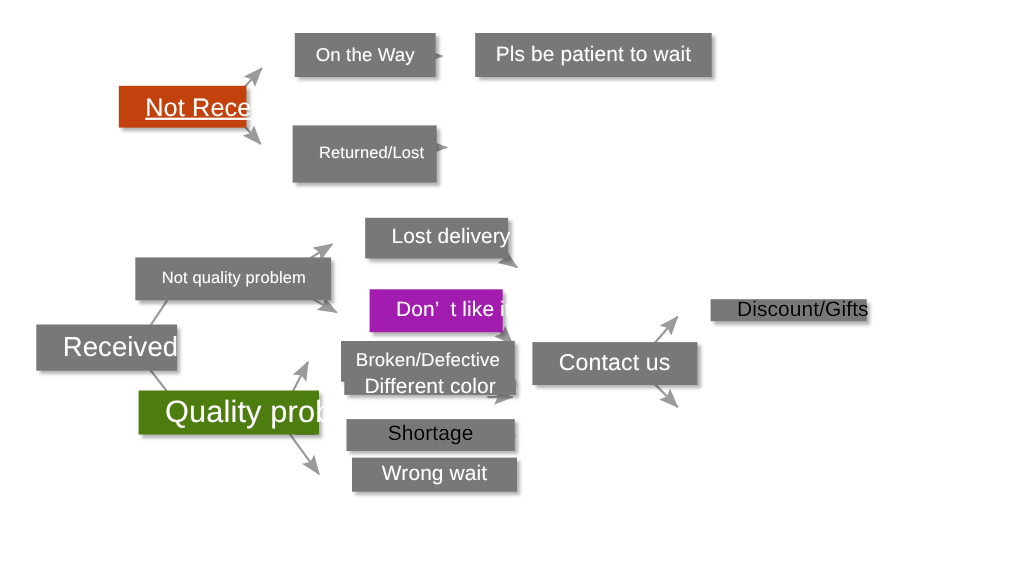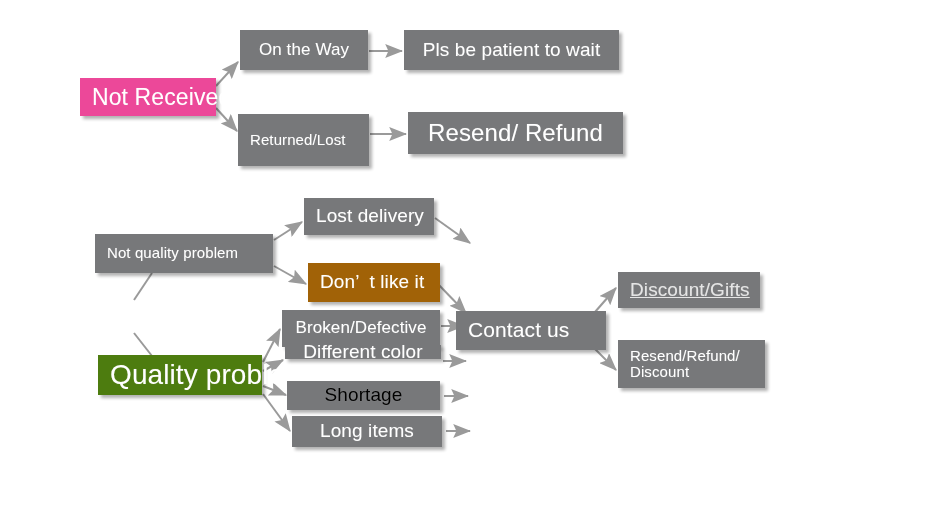--- a/index.html
+++ b/index.html
@@ -26,25 +26,26 @@
     pointer-events: none;
   }
   .node {
     position: absolute;
     box-sizing: border-box;
     background: #77787a;
     color: #ffffff;
     display: flex;
     align-items: center;
     line-height: 1.08;
-    padding: 0 12px;
+    padding: 0 24px;
     box-shadow: 3px 3px 3px rgba(0,0,0,0.30);
     white-space: pre;
     letter-spacing: 0.1px;
     text-shadow: 0 0 1px rgba(255,255,255,0.25);
+    margin-left: 28px;
   }
   .node.center { justify-content: center; }
   .node.left   { justify-content: flex-start; }
   .node.multi  { white-space: pre-line; align-items: center; }
 </style>
 </head>
 <body>
 
 <div id="diagram" style="background: rgb(255, 255, 255);">
 
@@ -71,30 +72,28 @@
         <polyline points="437,283 466,313" fill="none" stroke="#9a9a9a" stroke-width="2" marker-end="url(#arrowhead)"></polyline>
         <polyline points="441,326 464,326" fill="none" stroke="#9a9a9a" stroke-width="2" marker-end="url(#arrowhead)"></polyline>
         <polyline points="443,361 466,361" fill="none" stroke="#9a9a9a" stroke-width="2" marker-end="url(#arrowhead)"></polyline>
         <polyline points="444,396 468,396" fill="none" stroke="#9a9a9a" stroke-width="2" marker-end="url(#arrowhead)"></polyline>
         <polyline points="446,431 470,431" fill="none" stroke="#9a9a9a" stroke-width="2" marker-end="url(#arrowhead)"></polyline>
         <polyline points="595,312 616,288" fill="none" stroke="#9a9a9a" stroke-width="2" marker-end="url(#arrowhead)"></polyline>
         <polyline points="595,349 616,370" fill="none" stroke="#9a9a9a" stroke-width="2" marker-end="url(#arrowhead)"></polyline>
       </g>
   </svg>
 
-<div class="node left" style="left: 80px; top: 78px; width: 136px; height: 38px; font-size: 23px; background: #ec4899; color: rgb(255, 255, 255);">Not Received</div>
+<div class="node left" style="left: 80px; top: 78px; width: 116px; height: 38px; font-size: 23px; background: #c2410c; color: rgb(255, 255, 255); text-decoration: underline;">Not Received</div>
     <div class="node center" style="left: 240px; top: 30px; width: 128px; height: 40px; font-size: 17px; background: rgb(119, 120, 122); color: rgb(255, 255, 255);">On the Way</div>
     <div class="node center" style="left: 404px; top: 30px; width: 215px; height: 40px; font-size: 19px; background: rgb(119, 120, 122); color: rgb(255, 255, 255);">Pls be patient to wait</div>
     <div class="node left" style="left: 238px; top: 114px; width: 131px; height: 52px; font-size: 15px; background: rgb(119, 120, 122); color: rgb(255, 255, 255);">Returned/Lost</div>
-    <div class="node center" style="left: 408px; top: 112px; width: 215px; height: 42px; font-size: 24px; background: rgb(119, 120, 122); color: rgb(255, 255, 255);">Resend/ Refund</div>
+    <div class="node left" style="left: 5px; top: 295px; width: 128px; height: 42px; font-size: 25px; background: rgb(119, 120, 122); color: rgb(255, 255, 255);">Received</div>
     <div class="node left" style="left: 95px; top: 234px; width: 178px; height: 39px; font-size: 15px; background: rgb(119, 120, 122); color: rgb(255, 255, 255);">Not quality problem</div>
     <div class="node left" style="left: 98px; top: 355px; width: 164px; height: 40px; font-size: 28px; background: #4d7c0f; color: rgb(255, 255, 255);">Quality problem</div>
     <div class="node left" style="left: 304px; top: 198px; width: 130px; height: 37px; font-size: 19px; background: rgb(119, 120, 122); color: rgb(255, 255, 255);">Lost delivery</div>
-    <div class="node left" style="left: 308px; top: 263px; width: 132px; height: 39px; font-size: 19px; background: #a16207; color: rgb(255, 255, 255);">Don’  t like it</div>
+    <div class="node left" style="left: 308px; top: 263px; width: 121px; height: 39px; font-size: 19px; background: #a21caf; color: rgb(255, 255, 255);">Don’  t like it</div>
     <div class="node center" style="left: 282px; top: 310px; width: 158px; height: 37px; font-size: 17px; background: rgb(119, 120, 122); color: rgb(255, 255, 255);">Broken/Defective</div>
     <div class="node center" style="left: 285px; top: 345px; width: 156px; height: 14px; font-size: 19px; background: rgb(119, 120, 122); color: rgb(255, 255, 255);">Different color</div>
     <div class="node center" style="left: 287px; top: 381px; width: 153px; height: 29px; font-size: 19px; background: rgb(119, 120, 122); color: #000000;">Shortage</div>
-    <div class="node center" style="left: 292px; top: 416px; width: 150px; height: 31px; font-size: 19px; background: rgb(119, 120, 122); color: rgb(255, 255, 255);">Long items</div>
+    <div class="node center" style="left: 292px; top: 416px; width: 150px; height: 31px; font-size: 19px; background: rgb(119, 120, 122); color: rgb(255, 255, 255);">Wrong wait</div>
     <div class="node left" style="left: 456px; top: 311px; width: 150px; height: 39px; font-size: 21px; background: rgb(119, 120, 122); color: rgb(255, 255, 255);">Contact us</div>
-    <div class="node left" style="left: 618px; top: 272px; width: 142px; height: 36px; font-size: 19px; background: rgb(119, 120, 122); color: #e5e5e5; text-decoration: underline;">Discount/Gifts</div>
-    <div class="node left multi" style="left: 618px; top: 340px; width: 147px; height: 48px; font-size: 15px; background: rgb(119, 120, 122); color: rgb(255, 255, 255);">Resend/Refund/
-Discount</div>
+    <div class="node left" style="left: 618px; top: 272px; width: 142px; height: 20px; font-size: 19px; background: rgb(119, 120, 122); color: #000000;">Discount/Gifts</div>
   </div>
 
 </body></html>

